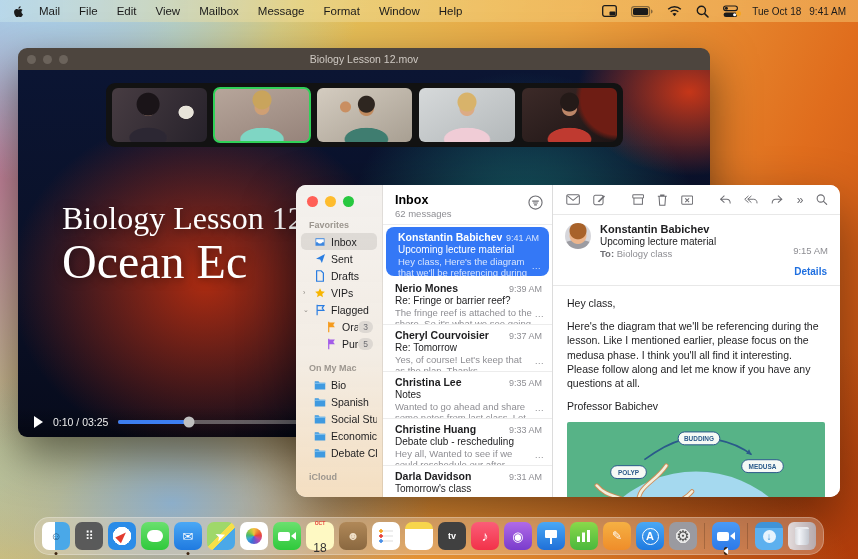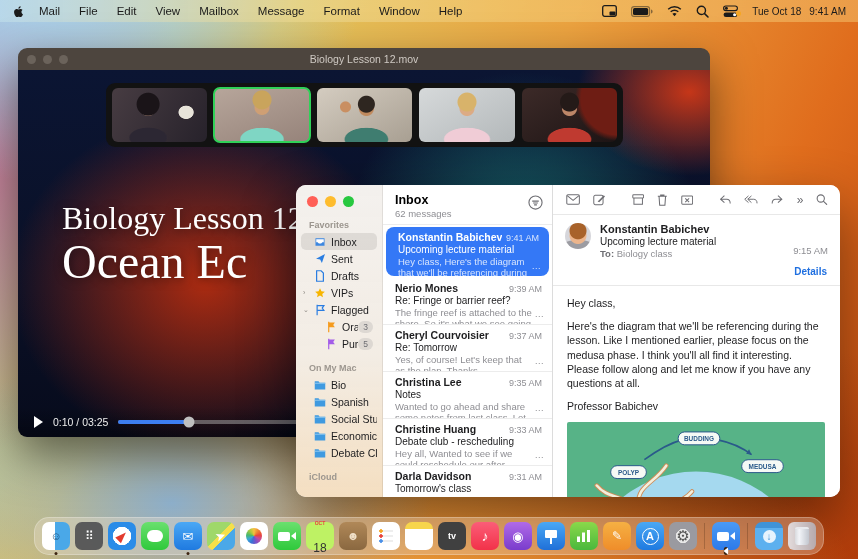--- a/index.html
+++ b/index.html
@@ -158,21 +158,21 @@
   .dk-messages b{width:16px;height:12px;background:#fff;border-radius:6px;}
   .dk-mail{background:linear-gradient(#4aa8f5,#1f7ae0);}
   .dk-maps{background:linear-gradient(135deg,#9fd86a 0 45%,#f5e04a 45% 60%,#4aa8e8 60%);}
   .dk-maps b{color:#fff;font-size:11px;transform:rotate(-20deg);}
   .dk-photos{background:#fff;}
   .dk-photos b{width:16px;height:16px;border-radius:50%;
     background:conic-gradient(#f5c242,#ef8432,#e8453c,#c44a9e,#7b52c7,#3c6fd4,#3aa8d8,#4ab86a,#a8c83c,#f5c242);}
   .dk-facetime{background:linear-gradient(#6ae06e,#2fc93c);}
   .dk-facetime b{width:12px;height:9px;background:#fff;border-radius:2px;margin-right:1px;}
   .dk-facetime i{width:0;height:0;border-top:4px solid transparent;border-bottom:4px solid transparent;border-right:5px solid #fff;}
-  .dk-calendar{background:#bef264;flex-direction:column;gap:16px;}
+  .dk-calendar{background:#fef9c3;flex-direction:column;gap:16px;}
   .dk-calendar .mo{font-size:5px;color:#e8453c;font-weight:bold;line-height:1.2;margin-top:2px;}
   .dk-calendar .dy{font-size:12px;color:#333;line-height:1;}
   .dk-contacts{background:linear-gradient(#b08858,#8a6840);font-size:12px;color:#f0e0c8;}
   .dk-reminders{background:#fff;}
   .dk-reminders b{width:14px;height:14px;
     background:linear-gradient(#fff,#fff),
       repeating-linear-gradient(180deg,transparent 0 1px,transparent 1px);
     background:
       radial-gradient(circle at 2px 2px,#f5a623 0 1.5px,transparent 2px),
       radial-gradient(circle at 2px 7px,#e8453c 0 1.5px,transparent 2px),

